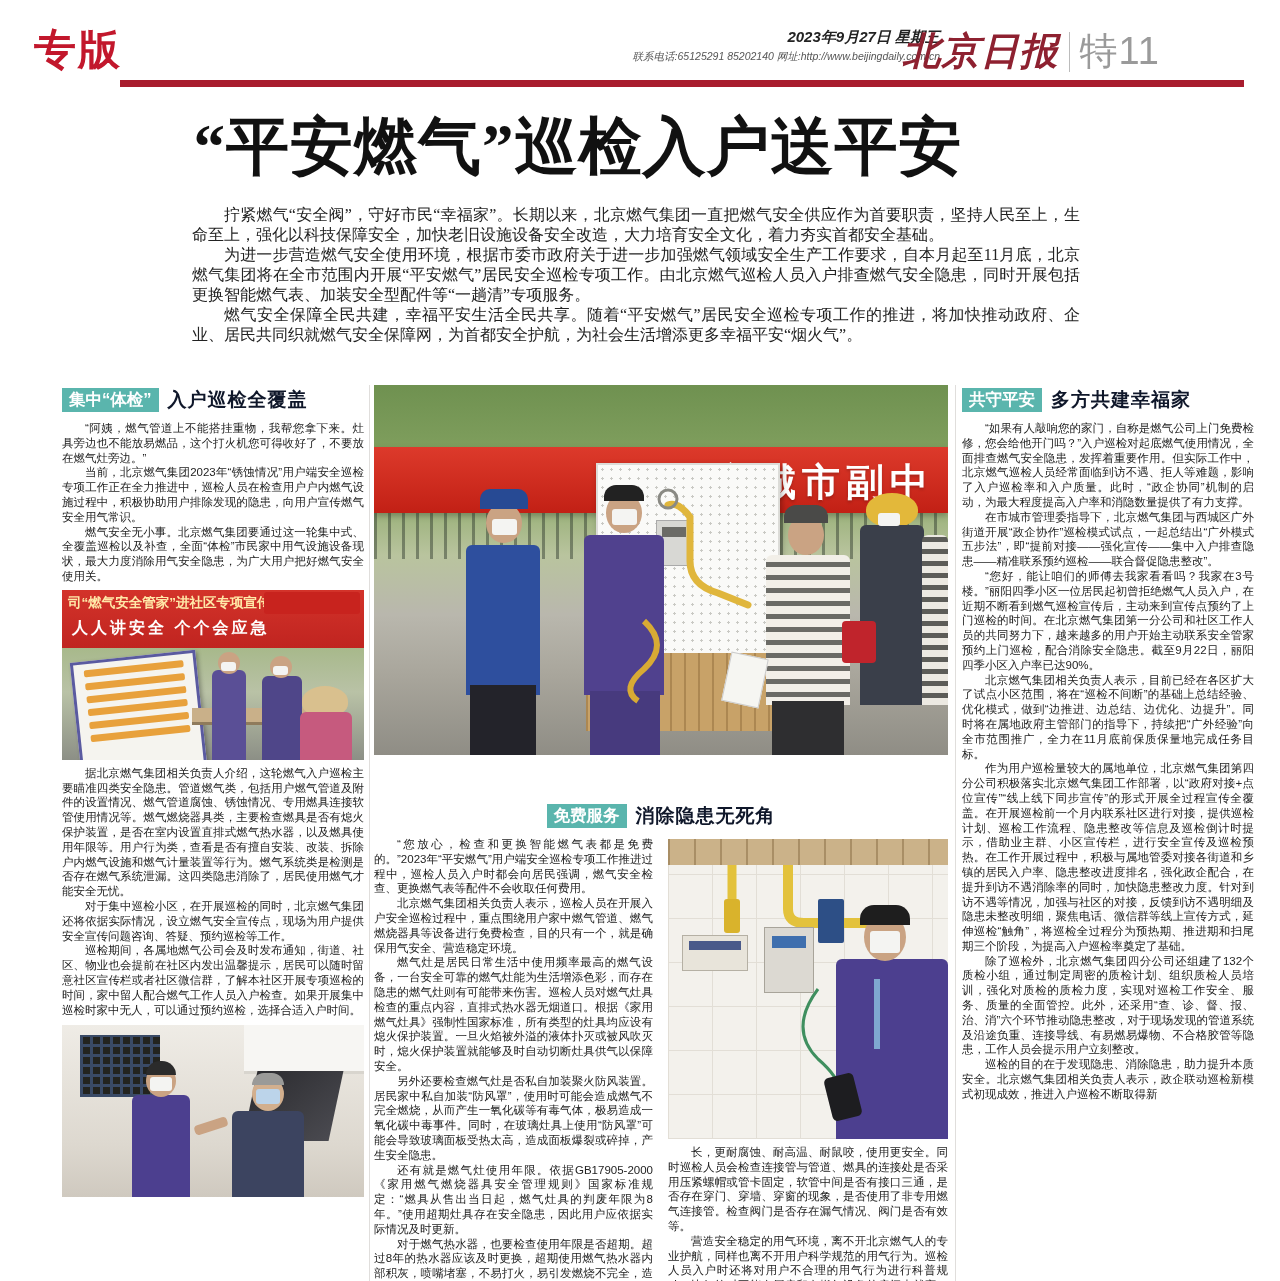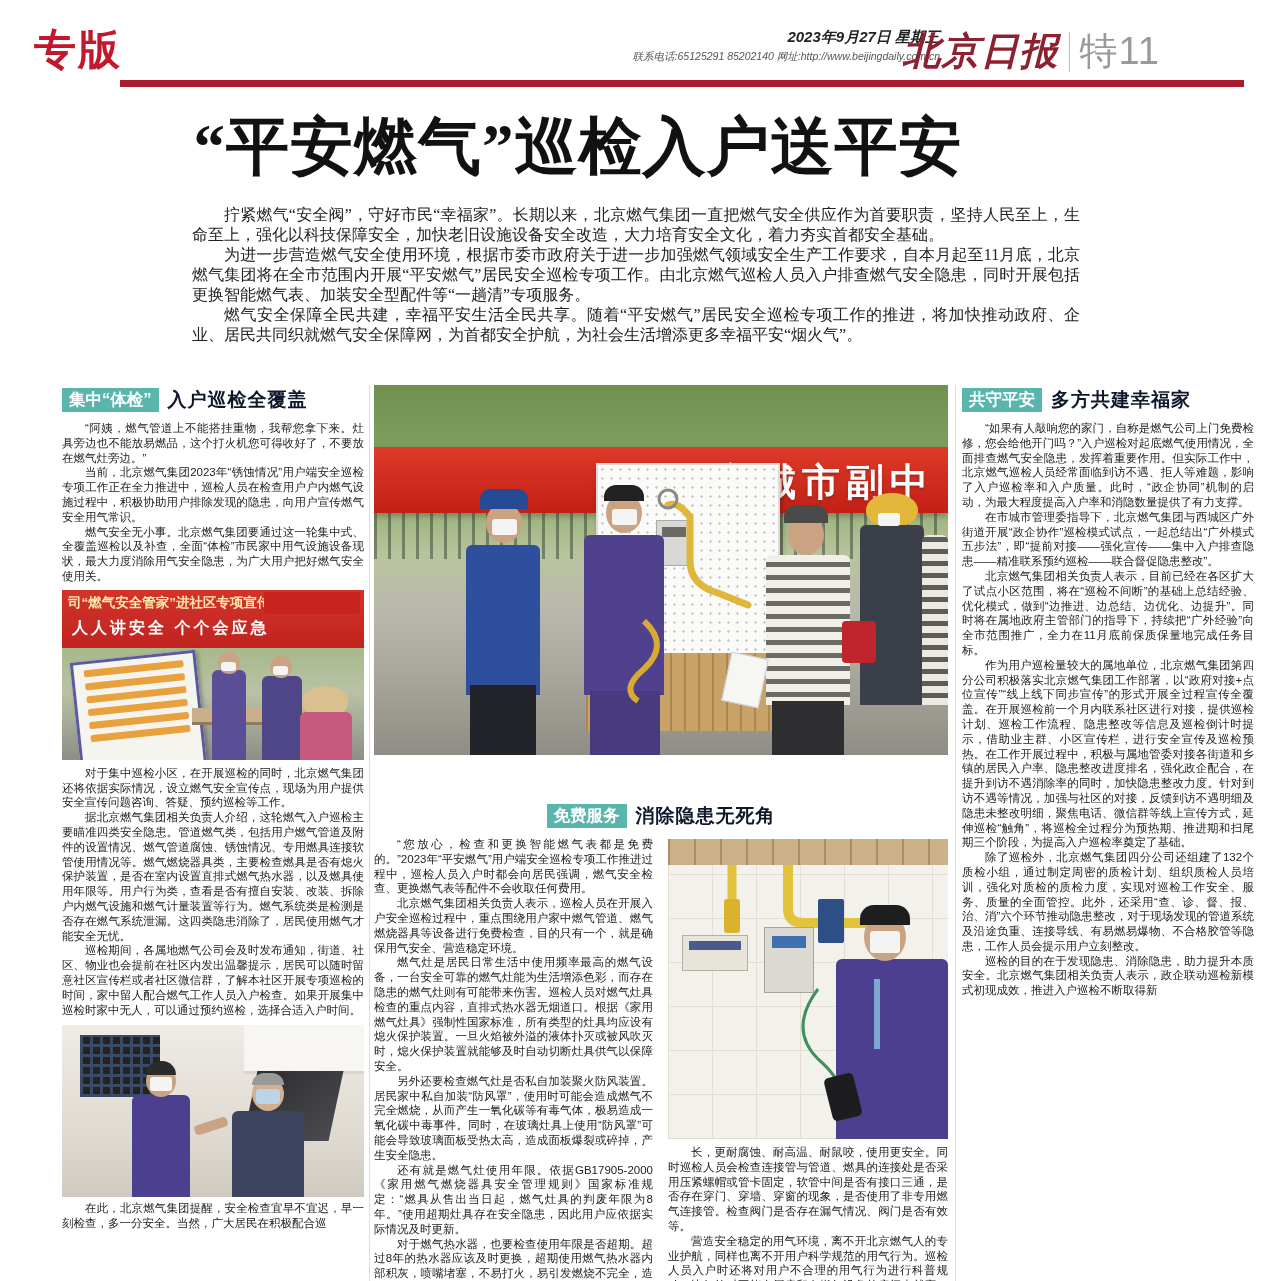--- a/index.html
+++ b/index.html
@@ -137,43 +137,40 @@
       <div class="head" style="left:156px;top:62px;width:22px;height:22px;background:#caa383"></div>
       <div class="mask" style="left:159px;top:72px;width:15px;height:9px"></div>
       <div class="fig" style="left:200px;top:86px;width:40px;height:84px;background:#4f4689"></div>
       <div class="head" style="left:208px;top:66px;width:22px;height:22px;background:#caa383"></div>
       <div class="mask" style="left:211px;top:76px;width:15px;height:9px"></div>
       <div class="head" style="left:240px;top:96px;width:46px;height:30px;background:#d9c08e;border-radius:50% 50% 40% 40%"></div>
       <div class="fig" style="left:238px;top:122px;width:52px;height:48px;background:#c65a7e"></div>
     </div>
 
     <div class="body">
+        <p>据北京燃气集团相关负责人介绍，这轮燃气入户巡检主要瞄准四类安全隐患。管道燃气类，包括用户燃气管道及附件的设置情况、燃气管道腐蚀、锈蚀情况、专用燃具连接软管使用情况等。燃气燃烧器具类，主要检查燃具是否有熄火保护装置，是否在室内设置直排式燃气热水器，以及燃具使用年限等。用户行为类，查看是否有擅自安装、改装、拆除户内燃气设施和燃气计量装置等行为。燃气系统类是检测是否存在燃气系统泄漏。这四类隐患消除了，居民使用燃气才能安全无忧。</p>
         <p>对于集中巡检小区，在开展巡检的同时，北京燃气集团还将依据实际情况，设立燃气安全宣传点，现场为用户提供安全宣传问题咨询、答疑、预约巡检等工作。</p>
-        <p>据北京燃气集团相关负责人介绍，这轮燃气入户巡检主要瞄准四类安全隐患。管道燃气类，包括用户燃气管道及附件的设置情况、燃气管道腐蚀、锈蚀情况、专用燃具连接软管使用情况等。燃气燃烧器具类，主要检查燃具是否有熄火保护装置，是否在室内设置直排式燃气热水器，以及燃具使用年限等。用户行为类，查看是否有擅自安装、改装、拆除户内燃气设施和燃气计量装置等行为。燃气系统类是检测是否存在燃气系统泄漏。这四类隐患消除了，居民使用燃气才能安全无忧。</p>
         <p>巡检期间，各属地燃气公司会及时发布通知，街道、社区、物业也会提前在社区内发出温馨提示，居民可以随时留意社区宣传栏或者社区微信群，了解本社区开展专项巡检的时间，家中留人配合燃气工作人员入户检查。如果开展集中巡检时家中无人，可以通过预约巡检，选择合适入户时间。</p>
       </div>
 
     <div id="photoC" class="photo">
       <div class="window"></div>
       <div class="cab"></div>
       <div class="hood"></div>
       <div class="fig" style="left:70px;top:70px;width:58px;height:102px;background:#4c3f8f"></div>
       <div class="head" style="left:84px;top:40px;width:30px;height:32px;background:#caa383"></div>
       <div style="position:absolute;left:84px;top:36px;width:30px;height:14px;background:#2b2b2b;border-radius:14px 14px 0 0"></div>
       <div class="mask" style="left:88px;top:52px;width:22px;height:14px"></div>
       <div class="fig" style="left:170px;top:86px;width:72px;height:86px;background:#3c4460"></div>
       <div class="head" style="left:190px;top:52px;width:32px;height:34px;background:#d2af8e"></div>
       <div style="position:absolute;left:190px;top:48px;width:32px;height:12px;background:#9a9a98;border-radius:14px 14px 0 0"></div>
       <div class="mask" style="left:194px;top:64px;width:24px;height:15px;background:#bcd4ea"></div>
       <div style="position:absolute;left:132px;top:96px;width:34px;height:10px;background:#caa383;border-radius:4px;transform:rotate(-18deg)"></div>
     </div>
 
-    <div class="body">
-        <p>在此，北京燃气集团提醒，安全检查宜早不宜迟，早一刻检查，多一分安全。当然，广大居民在积极配合巡</p>
-      </div>
   </div>
 
   <div id="mid-area">
     <div id="photoA" class="photo">
       <div class="banner">
         <div class="btxt">北京城市副中</div>
       </div>
       <div class="fence"></div>
       <div class="board">
         <div class="meter">
@@ -260,20 +257,21 @@
   </div>
 
   <div id="col-right">
     <div class="sec-head">
       <span class="tag">共守平安</span>
       <span class="sec-title">多方共建幸福家</span>
     </div>
     <div class="body">
         <p>“如果有人敲响您的家门，自称是燃气公司上门免费检修，您会给他开门吗？”入户巡检对起底燃气使用情况，全面排查燃气安全隐患，发挥着重要作用。但实际工作中，北京燃气巡检人员经常面临到访不遇、拒人等难题，影响了入户巡检率和入户质量。此时，“政企协同”机制的启动，为最大程度提高入户率和消隐数量提供了有力支撑。</p>
         <p>在市城市管理委指导下，北京燃气集团与西城区广外街道开展“政企协作”巡检模式试点，一起总结出“广外模式五步法”，即“提前对接——强化宣传——集中入户排查隐患——精准联系预约巡检——联合督促隐患整改”。</p>
+        <p>“您好，能让咱们的师傅去我家看看吗？我家在3号楼。”丽阳四季小区一位居民起初曾拒绝燃气人员入户，在近期不断看到燃气巡检宣传后，主动来到宣传点预约了上门巡检的时间。在北京燃气集团第一分公司和社区工作人员的共同努力下，越来越多的用户开始主动联系安全管家预约上门巡检，配合消除安全隐患。截至9月22日，丽阳四季小区入户率已达90%。</p>
         <p>北京燃气集团相关负责人表示，目前已经在各区扩大了试点小区范围，将在“巡检不间断”的基础上总结经验、优化模式，做到“边推进、边总结、边优化、边提升”。同时将在属地政府主管部门的指导下，持续把“广外经验”向全市范围推广，全力在11月底前保质保量地完成任务目标。</p>
         <p>作为用户巡检量较大的属地单位，北京燃气集团第四分公司积极落实北京燃气集团工作部署，以“政府对接+点位宣传”“线上线下同步宣传”的形式开展全过程宣传全覆盖。在开展巡检前一个月内联系社区进行对接，提供巡检计划、巡检工作流程、隐患整改等信息及巡检倒计时提示，借助业主群、小区宣传栏，进行安全宣传及巡检预热。在工作开展过程中，积极与属地管委对接各街道和乡镇的居民入户率、隐患整改进度排名，强化政企配合，在提升到访不遇消除率的同时，加快隐患整改力度。针对到访不遇等情况，加强与社区的对接，反馈到访不遇明细及隐患未整改明细，聚焦电话、微信群等线上宣传方式，延伸巡检“触角”，将巡检全过程分为预热期、推进期和扫尾期三个阶段，为提高入户巡检率奠定了基础。</p>
         <p>除了巡检外，北京燃气集团四分公司还组建了132个质检小组，通过制定周密的质检计划、组织质检人员培训，强化对质检的质检力度，实现对巡检工作安全、服务、质量的全面管控。此外，还采用“查、诊、督、报、治、消”六个环节推动隐患整改，对于现场发现的管道系统及沿途负重、连接导线、有易燃易爆物、不合格胶管等隐患，工作人员会提示用户立刻整改。</p>
         <p>巡检的目的在于发现隐患、消除隐患，助力提升本质安全。北京燃气集团相关负责人表示，政企联动巡检新模式初现成效，推进入户巡检不断取得新</p>
       </div>
   </div>
 
 </div>
 
 </body></html>

